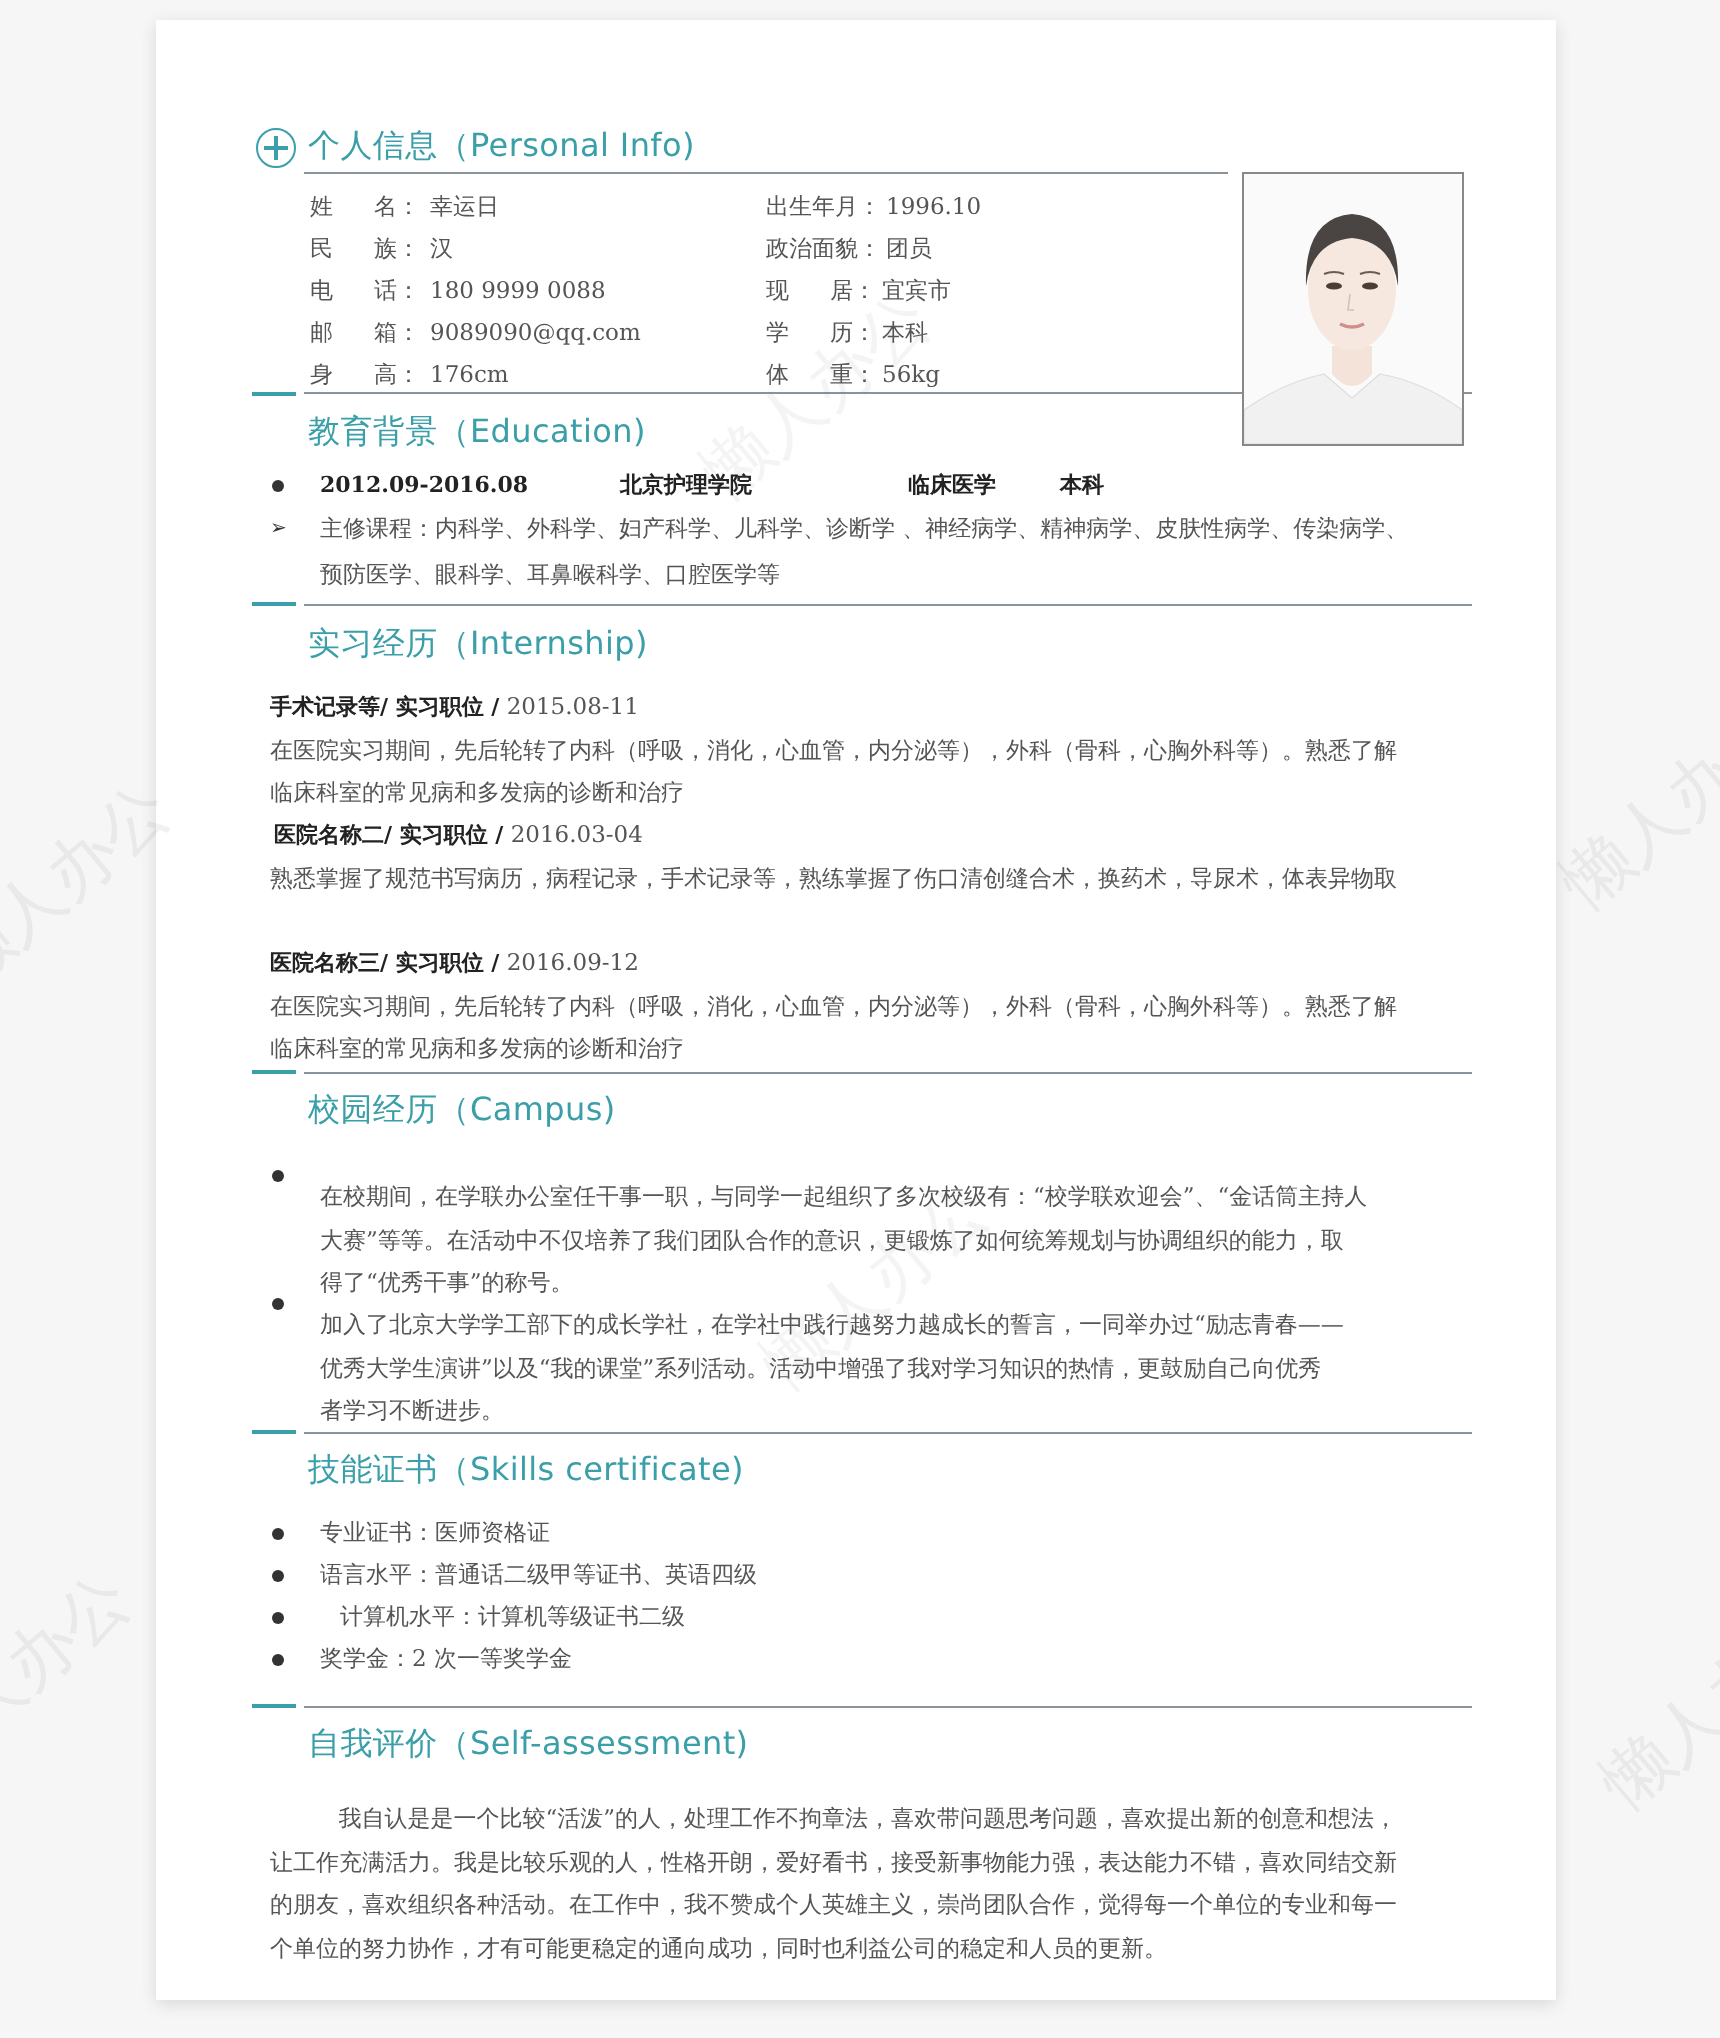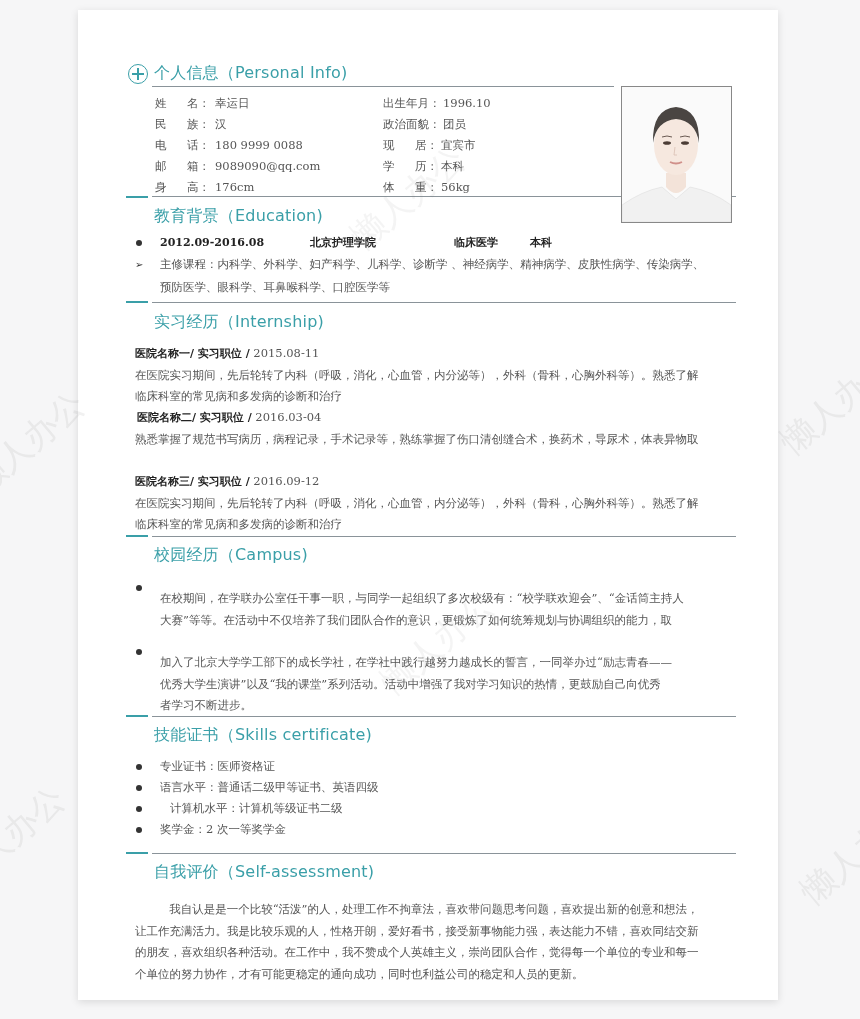--- a/index.html
+++ b/index.html
@@ -192,21 +192,21 @@
   <div class="arrow" style="left:57px; top:249px;">➢</div>
   <div class="text" style="left:82px; top:244px;">主修课程：内科学、外科学、妇产科学、儿科学、诊断学 、神经病学、精神病学、皮肤性病学、传染病学、</div>
   <div class="text" style="left:82px; top:267px;">预防医学、眼科学、耳鼻喉科学、口腔医学等</div>
 
   <div class="accent-dash" style="left:48px; top:291px;"></div>
   <div class="hline" style="left:74px; top:292px; width:584px;"></div>
 
   <div class="sec-title" style="left:76px; top:302px;">实习经历（Internship)</div>
 
   <div class="text" style="left:57px; top:333px;">
-    <span class="bold">医院名称一/ 实习职位 /</span>
+    <span class="bold">手术记录等/ 实习职位 /</span>
     <span>2015.08-11</span>
   </div>
   <div class="text" style="left:57px; top:355px;">在医院实习期间，先后轮转了内科（呼吸，消化，心血管，内分泌等），外科（骨科，心胸外科等）。熟悉了解</div>
   <div class="text" style="left:57px; top:376px;">临床科室的常见病和多发病的诊断和治疗</div>
 
   <div class="text" style="left:59px; top:397px;">
     <span class="bold">医院名称二/ 实习职位 /</span>
     <span>2016.03-04</span>
   </div>
   <div class="text" style="left:57px; top:419px;">熟悉掌握了规范书写病历，病程记录，手术记录等，熟练掌握了伤口清创缝合术，换药术，导尿术，体表异物取</div>
@@ -220,20 +220,21 @@
 
   <div class="accent-dash" style="left:48px; top:525px;"></div>
   <div class="hline" style="left:74px; top:526px; width:584px;"></div>
 
   <div class="sec-title" style="left:76px; top:535px;">校园经历（Campus)</div>
 
   <div class="bullet" style="left:58px; top:575px;"></div>
   <div class="para" style="left:82px; top:566px;">
     <span class="ln">在校期间，在学联办公室任干事一职，与同学一起组织了多次校级有：“校学联欢迎会”、“金话筒主持人</span>
     <span class="ln">大赛”等等。在活动中不仅培养了我们团队合作的意识，更锻炼了如何统筹规划与协调组织的能力，取</span>
+    <span class="ln">得了“优秀干事”的称号。</span>
   </div>
 
   <div class="bullet" style="left:58px; top:639px;"></div>
   <div class="para" style="left:82px; top:630px;">
     <span class="ln">加入了北京大学学工部下的成长学社，在学社中践行越努力越成长的誓言，一同举办过“励志青春——</span>
     <span class="ln">优秀大学生演讲”以及“我的课堂”系列活动。活动中增强了我对学习知识的热情，更鼓励自己向优秀</span>
     <span class="ln">者学习不断进步。</span>
   </div>
 
   <div class="accent-dash" style="left:48px; top:705px;"></div>

